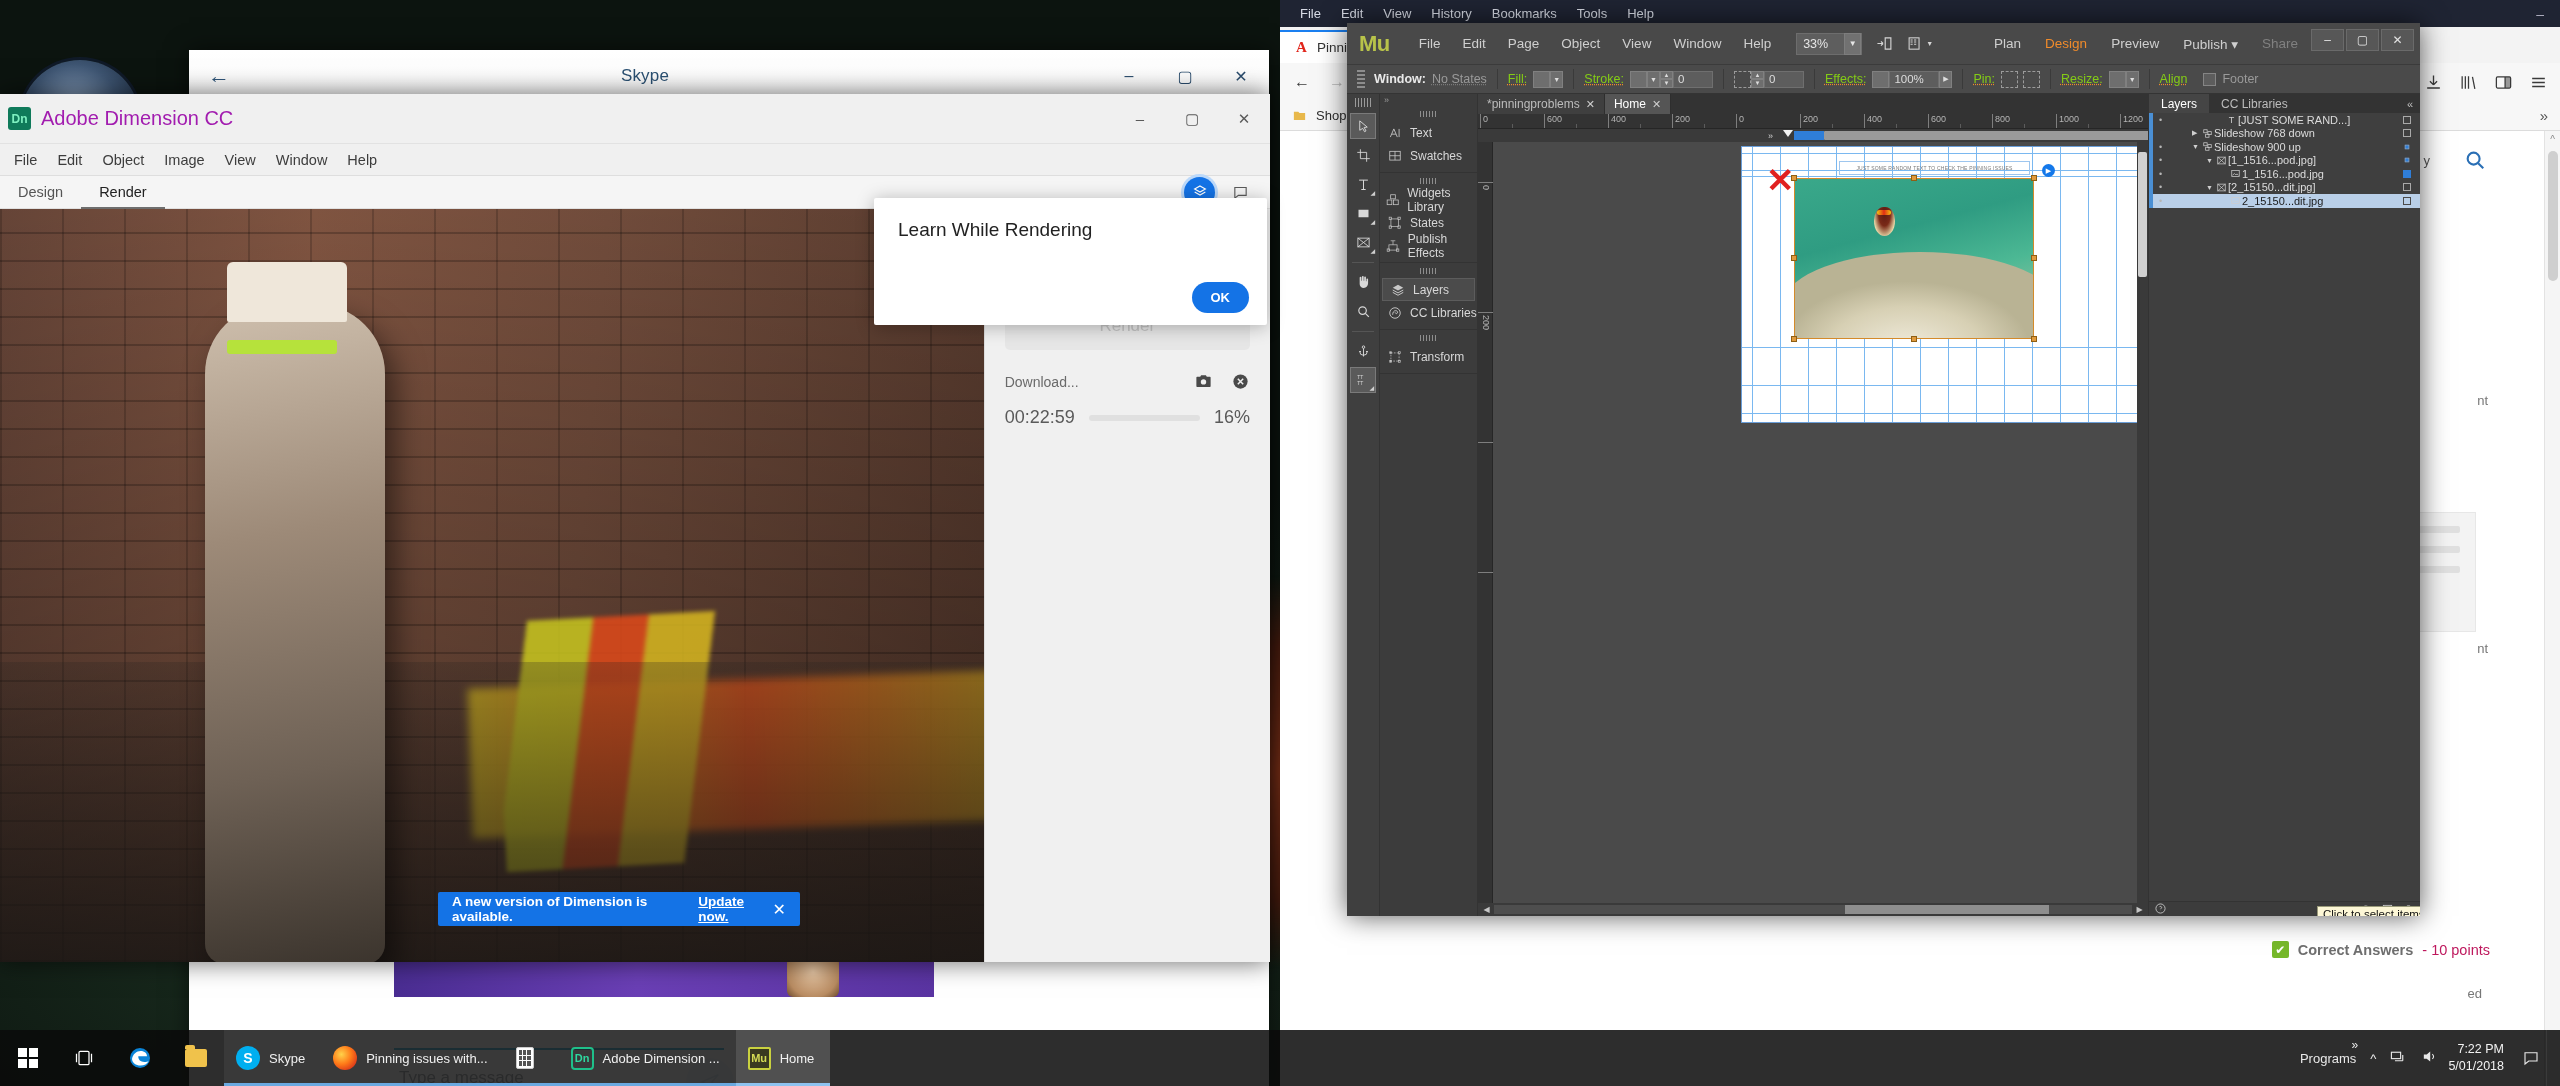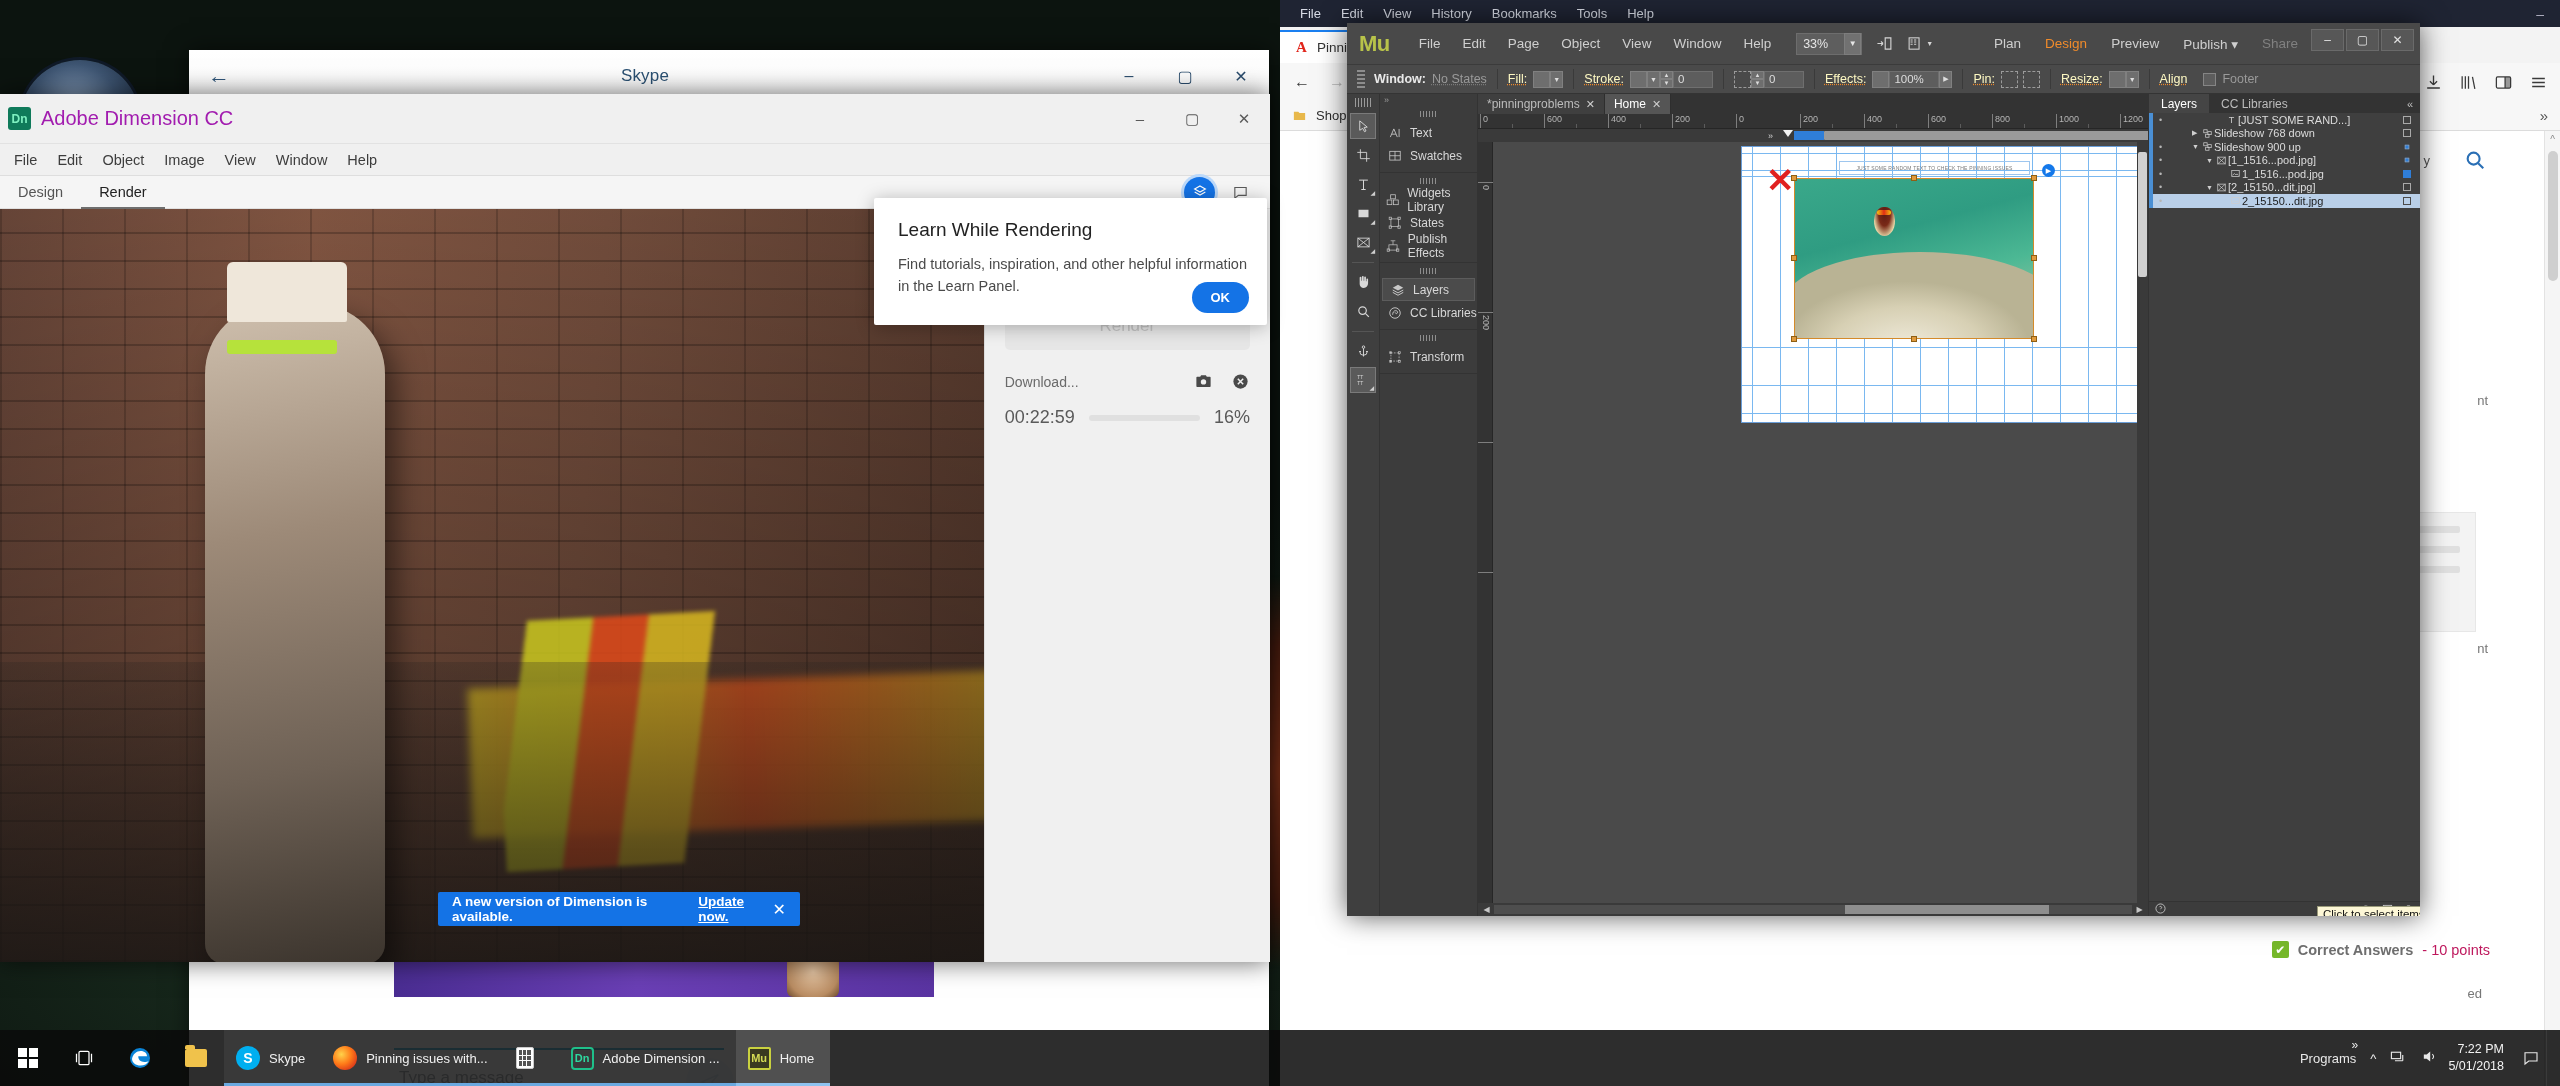--- a/index.html
+++ b/index.html
@@ -301,21 +301,21 @@
     width:33px; height:22px; background:#575757; border:1px solid #6a6a6a;
     display:flex; align-items:center; justify-content:center; font-size:12px; color:#e3e3e3;
   }
   #mu-controlbar {
     height:30px; background:#4a4a4a; display:flex; align-items:center;
     padding-left:10px; gap:0; border-top:1px solid #3b3b3b; border-bottom:1px solid #343434;
   }
   .cb-grip { width:8px; height:18px; background:
     repeating-linear-gradient(0deg,#8d8d8d 0 2px, transparent 2px 4px); margin-right:9px; }
   .cb-lbl { color:#e9e9e9; font-size:12.5px; font-weight:bold; margin-right:6px; }
-  .cb-lbl.orange { color:#fef9c3; text-decoration:underline dotted #f08b2b; font-weight:normal; }
+  .cb-lbl.orange { color:#84cc16; text-decoration:underline dotted #f08b2b; font-weight:normal; }
   .cb-val { color:#9a9a9a; font-size:12.5px; text-decoration:underline dotted #7a7a7a; }
   .cb-sep { width:1px; height:20px; background:#3a3a3a; margin:0 10px; }
   .cb-swatch { width:17px; height:17px; background:#6e6e6e; border:1px solid #808080; }
   .cb-dd { width:13px; height:17px; background:#6e6e6e; border:1px solid #808080;
            display:flex; align-items:center; justify-content:center; font-size:7px; color:#ddd; }
   .cb-spin { display:flex; flex-direction:column; width:13px; height:17px; }
   .cb-spin i { flex:1; background:#6e6e6e; border:1px solid #808080; font-size:6px;
                display:flex; align-items:center; justify-content:center; font-style:normal; color:#ddd; }
   .cb-num { width:40px; height:17px; background:#5d5d5d; border:1px solid #6f6f6f;
             font-size:11.5px; color:#ddd; display:flex; align-items:center; padding-left:4px; }
@@ -591,21 +591,20 @@
   </div>
   <div id="dn-update-banner">
     <span>A new version of Dimension is available.</span>
     <span class="lnk">Update now.</span>
     <span class="cls">✕</span>
   </div>
 </div>
 
 <div id="dn-dialog">
   <h3>Learn While Rendering</h3>
-  <p>Find tutorials, inspiration, and other helpful information in the Learn Panel.</p>
   <div class="ok">OK</div>
 </div>
 
 <div id="firefox-window">
   <div id="ff-menubar">
     <div class="mi">File</div>
     <div class="mi">Edit</div>
     <div class="mi">View</div>
     <div class="mi">History</div>
     <div class="mi">Bookmarks</div>

